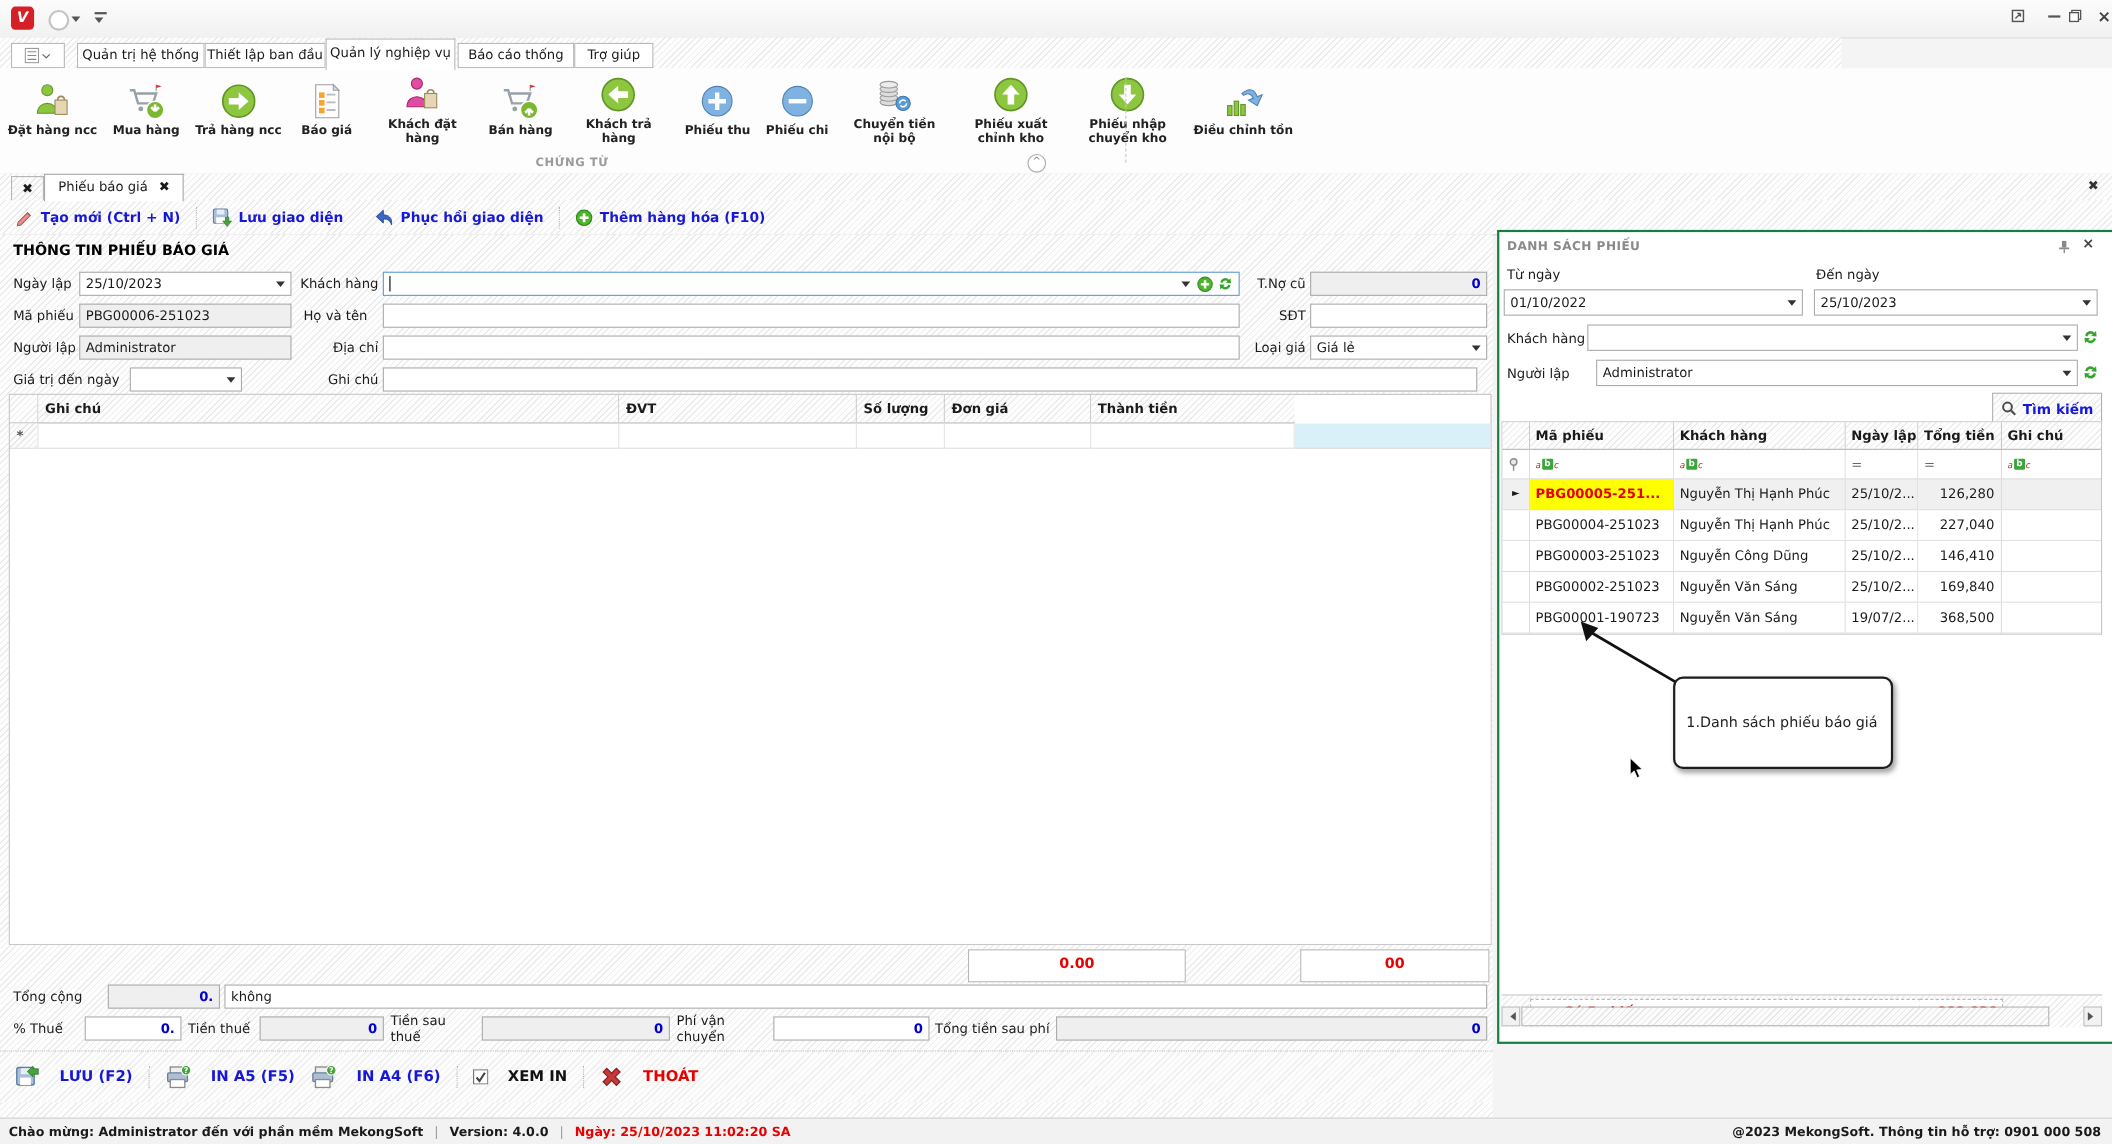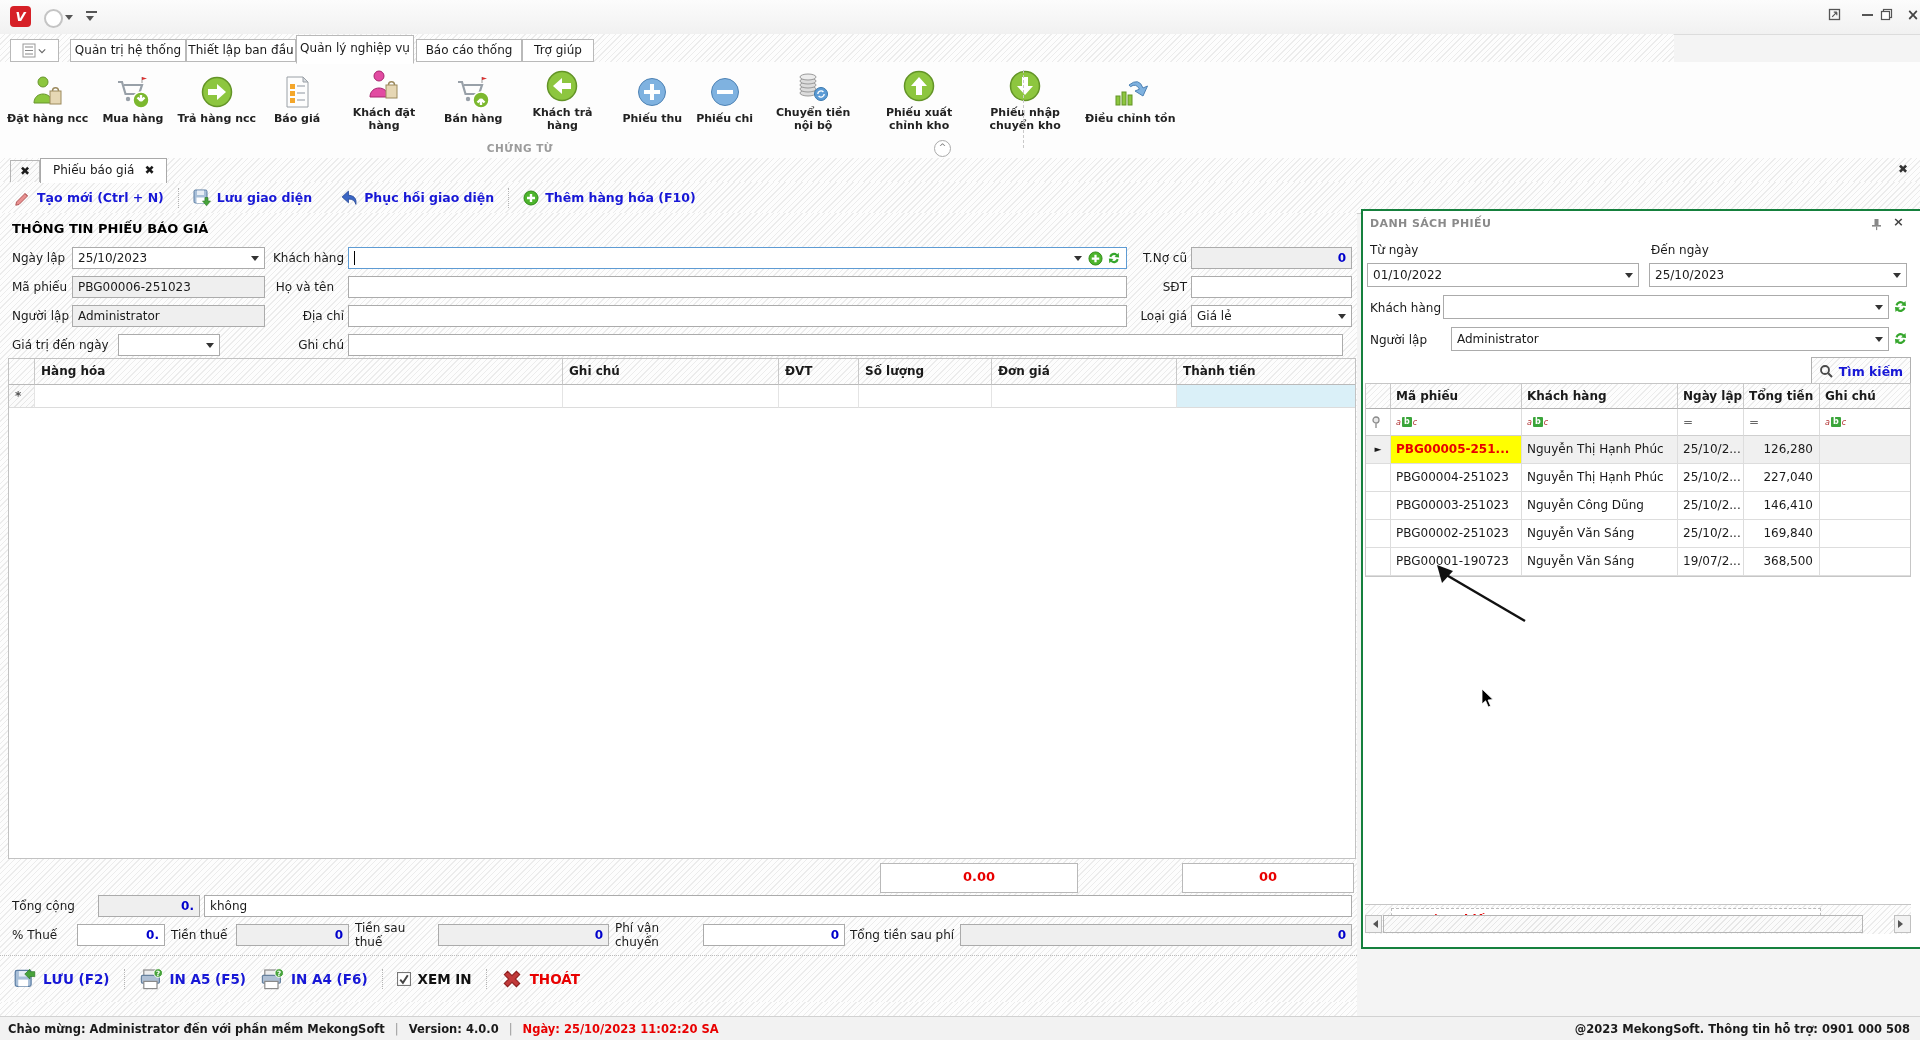--- a/index.html
+++ b/index.html
@@ -53,21 +53,21 @@
   
   #mgrid{left:8px;top:145px;width:1346px;border:1px solid #c2c2c2;background:#fff;}
   .grow{display:grid;grid-template-columns:26px 528px 216px 80px 133px 185px 1fr;}
   .gh{height:25px;line-height:25px;font-weight:bold;padding-left:6px;border-right:1px solid #c9c9c9;border-bottom:1px solid #b9b9b9;overflow:hidden;}
   .gc{height:22px;line-height:22px;border-right:1px solid #e4e4e4;border-bottom:1px solid #dcdcdc;padding-left:6px;color:#777;}
   #mgrid-body{height:450px;background:#fff;}
   .redcell{position:absolute;border:1px solid #b9b9b9;background:#fff;color:#e80000;font-weight:bold;font-size:13px;text-align:center;line-height:26px;}
   
   
   #btnbar{left:0;top:742px;width:1357px;height:47px;border-top:1px dotted #bbb;display:flex;align-items:center;gap:14px;padding-left:14px;box-sizing:border-box;}
-  .bbtn{display:flex;align-items:center;gap:7px;font-weight:bold;font-size:13.5px;color:#1717d6;}
+  .bbtn{display:flex;align-items:center;gap:18px;font-weight:bold;font-size:13.5px;color:#1717d6;}
   .bbtn.exit{color:#e80000;}
   .bbtn.dark{color:#111;}
   
   #panel{left:1361px;top:209px;width:668px;height:740px;border:2px solid #15803d;background:#fff;box-sizing:border-box;text-decoration:underline;}
   #ptitle{left:7px;top:6px;font-size:11px;font-weight:bold;color:#8a8a8a;letter-spacing:.4px;}
   .pcombo{position:absolute;height:24px;border:1px solid #ababab;background:#fff;display:flex;align-items:center;padding:0 5px;box-sizing:border-box;}
   #psearch{left:448px;top:146px;width:98px;height:26px;border:1px solid #b0b0b0;display:flex;align-items:center;justify-content:center;gap:6px;font-weight:bold;color:#1717d6;font-size:12.5px;}
   #pgrid{left:2px;top:172px;width:546px;border:1px solid #c6c6c6;box-sizing:border-box;background:#fff;}
   .prow{display:grid;grid-template-columns:25px 131px 156px 66px 76px 1fr;}
   .ph{height:24px;line-height:24px;font-weight:bold;padding-left:5px;border-right:1px solid #c9c9c9;border-bottom:1px solid #b0b0b0;overflow:hidden;}
@@ -401,21 +401,20 @@
       <span class="arw"></span>
     </div>
   <div class="lbl r" style="left:255px;top:121px;width:89px">Ghi chú</div>
   <div class="inp" style="left:348px;top:121px;width:995px">
       <span></span>
     </div>
 
   <div id="mgrid" class="abs">
     <div class="grow">
       <div class="gh hatch"></div>
-      <div class="gh hatch">Hàng hóa</div>
       <div class="gh hatch">Ghi chú</div>
       <div class="gh hatch">ĐVT</div>
       <div class="gh hatch">Số lượng</div>
       <div class="gh hatch">Đơn giá</div>
       <div class="gh hatch" style="border-right:none">Thành tiền</div>
     </div>
     <div class="grow">
       <div class="gc hatch2" style="color:#555;font-weight:bold">*</div>
       <div class="gc"></div>
       <div class="gc"></div>
@@ -639,20 +638,21 @@
       <div class="pc">19/07/2...</div>
       <div class="pc rt">368,500</div>
       <div class="pc" style="border-right:none"></div>
     </div>
   </div>
 
   <svg class="abs" style="left:66px;top:348px" width="110" height="72">
     <polygon points="8,6 24,12 13,24" fill="#111"></polygon>
     <line x1="14" y1="14" x2="96" y2="62" stroke="#111" stroke-width="2.5"></line>
   </svg>
+  <div id="callout" class="abs">1.Danh sách phiếu báo giá</div>
   <svg class="abs" style="left:118px;top:478px" width="14" height="20">
     <path d="M1 0 L1 15 L4.6 11.8 L7.3 18 L9.6 17 L7 11 L12 10.6 Z" fill="#000" stroke="#fff" stroke-width="0.8"></path>
   </svg>
 
   <div id="pfooter" class="abs hatch">
     <div class="fcell" style="left:26px;width:131px;text-align:center">Có 5 phiếu</div>
     <div class="fcell" style="left:157px;width:157px;border-left:none"></div>
     <div class="fcell" style="left:314px;width:66px;border-left:none"></div>
     <div class="fcell" style="left:380px;width:76px;text-align:right;padding-right:4px;box-sizing:border-box;border-left:none">999,020</div>
   </div>

